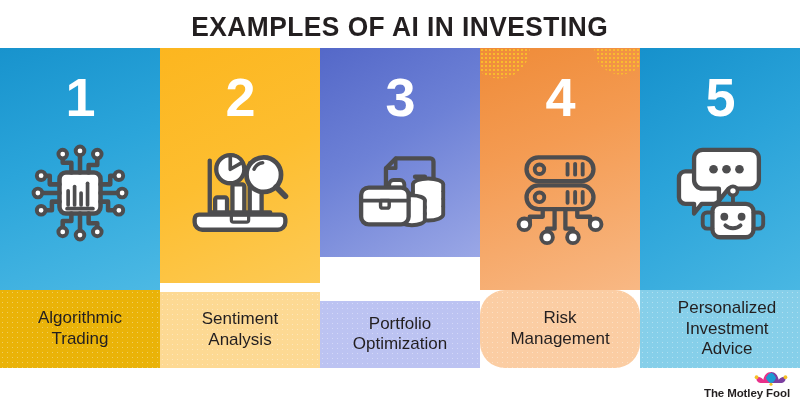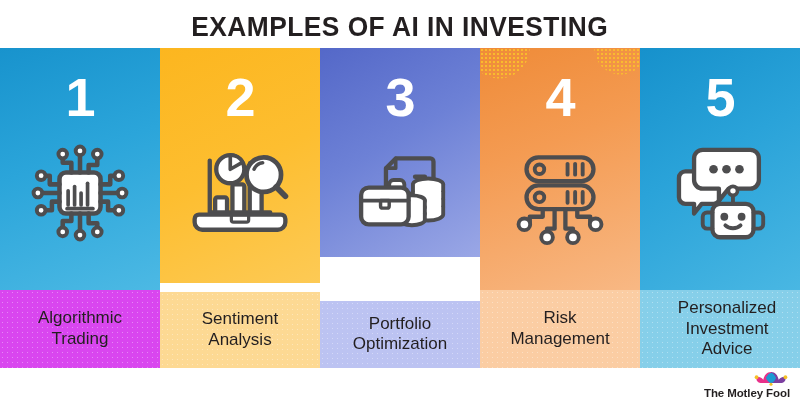--- a/index.html
+++ b/index.html
@@ -195,21 +195,21 @@
               <circle cx="14" cy="34" r="4"></circle>
                 <circle cx="11" cy="50" r="4"></circle>
                 <circle cx="14" cy="66" r="4"></circle>
               <circle cx="86" cy="34" r="4"></circle>
                 <circle cx="89" cy="50" r="4"></circle>
                 <circle cx="86" cy="66" r="4"></circle>
             </g>
           </svg>
         </div>
       </div>
-      <div class="col-label" style="background:#d946ef;">
+      <div class="col-label" style="background:#eab308;">
         <div class="label-grain"></div>
         <div class="label-text">Algorithmic
 Trading</div>
       </div>
     </div>
 
     <div class="column">
       <div class="col-top" style="background:linear-gradient(155deg,#fcb61f 0%,#fdbe30 50%,#fdca55 100%);">
         <div class="col-grain"></div>
         <div class="number">2</div>
@@ -324,21 +324,21 @@
             <path d="M66 65 V72 H78 V79"></path>
             <g fill="#ffffff" stroke="#4d4d4f" stroke-width="3.6">
               <circle cx="17" cy="79" r="5.4"></circle>
               <circle cx="38" cy="91" r="5.4"></circle>
               <circle cx="62" cy="91" r="5.4"></circle>
               <circle cx="83" cy="79" r="5.4"></circle>
             </g>
           </svg>
         </div>
       </div>
-      <div class="col-label" style="background:#fbcda3;">
+      <div class="col-label" style="background:#fbcda3;border-radius:25px;">
         <div class="label-grain"></div>
         <div class="label-text">Risk
 Management</div>
       </div>
     </div>
 
     <div class="column">
       <div class="col-top" style="background:linear-gradient(150deg,#1691cc 0%,#2aa3d9 45%,#49b7e3 100%);">
         <div class="col-grain"></div>
         <div class="number">5</div>

